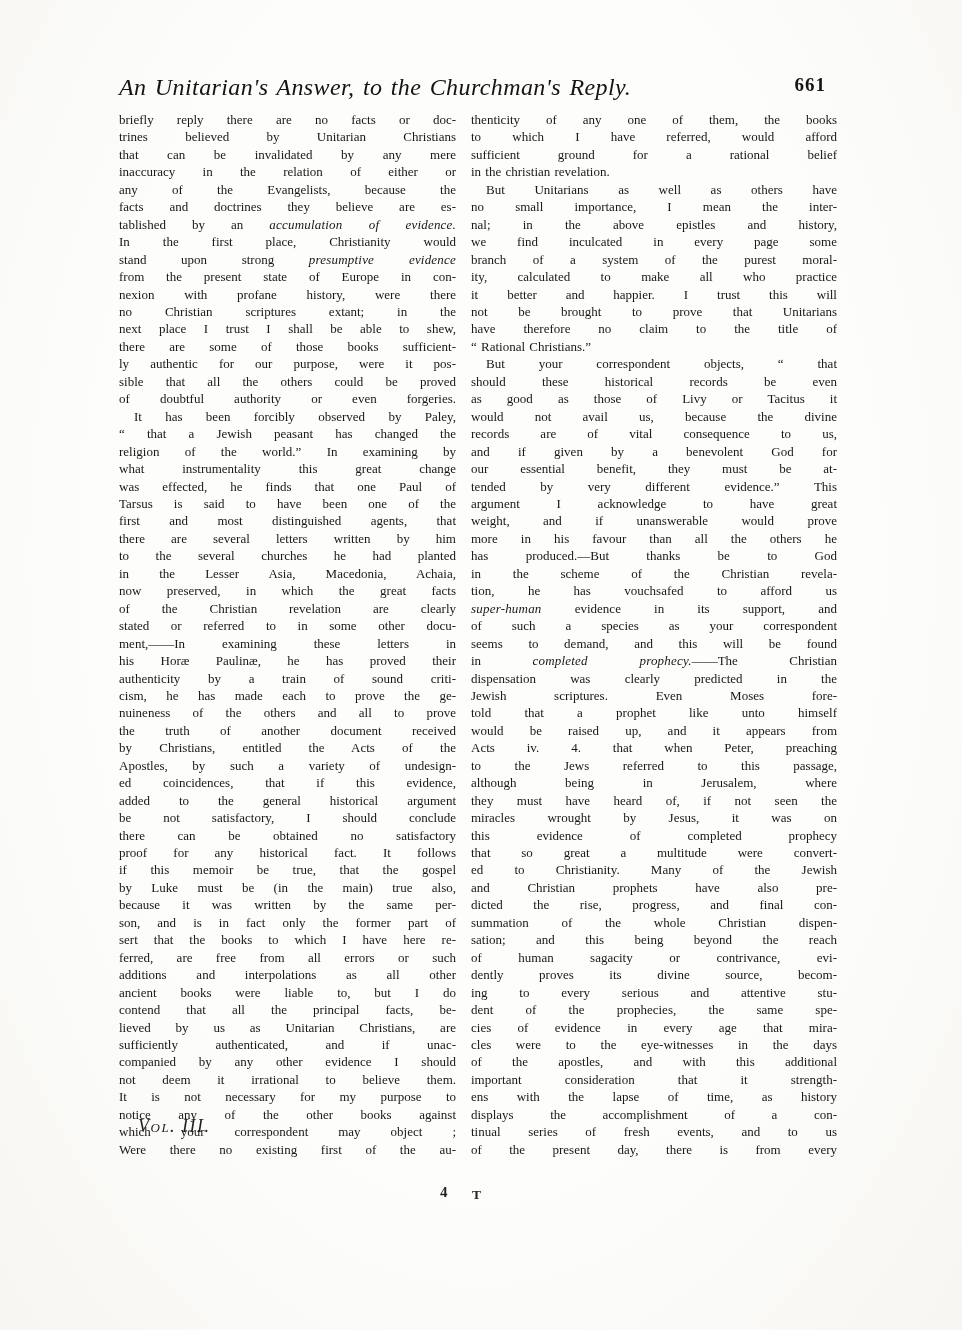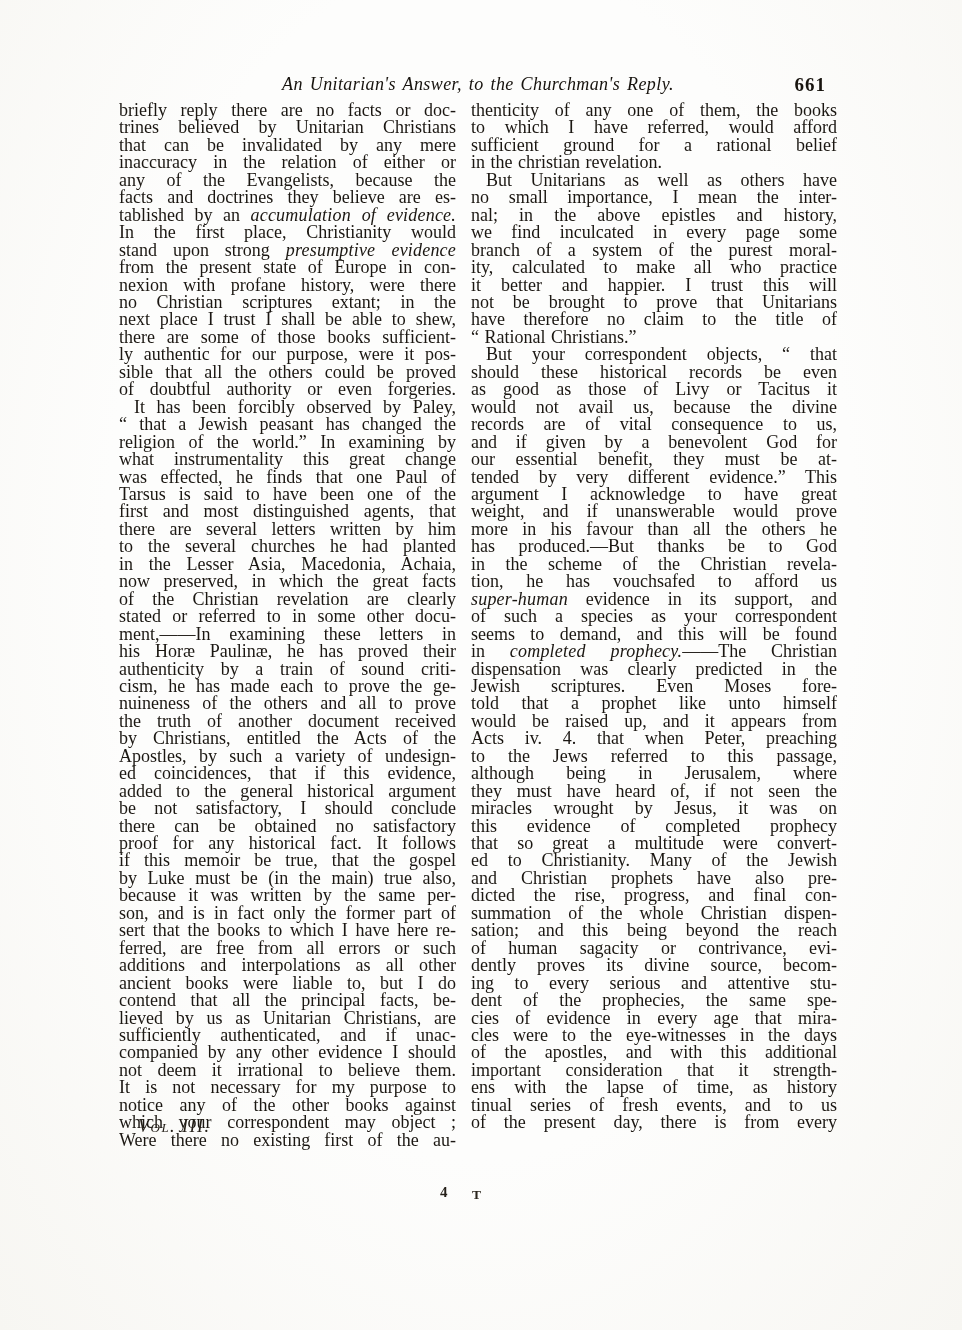--- a/index.html
+++ b/index.html
@@ -10,38 +10,38 @@
     color:#1b1712;
     overflow:hidden;
   }
   .page{
     position:relative;
     width:962px;height:1330px;
     background:radial-gradient(ellipse at 50% 42%, #fdfdfc 55%, #f7f6f2 100%);
   }
   .header-title{
     position:absolute;top:74px;left:119px;right:125px;
-    text-align:center;
+    text-align:left;
     font-style:italic;
-    font-size:18px;
+    font-size:24px;
     letter-spacing:.4px;
     word-spacing:2px;
     color:#17130e;
   }
   .page-number{
     position:absolute;top:74px;right:136px;
     font-size:19px;
     font-weight:bold;
     letter-spacing:1px;
     color:#17130e;
     margin-left:38px;
   }
   .column{
-    position:absolute;top:102px;
-    font-size:18px;
+    position:absolute;top:111px;
+    font-size:13px;
     line-height:17.45px;
     word-spacing:1px;
     color:#1b1712;
   }
   .column.left{left:119px;width:337px;}
   .column.right{left:471px;width:366px;}
   .line{
     text-align:justify;
     text-align-last:justify;
     white-space:normal;
@@ -189,20 +189,21 @@
       <div class="line"><span>sation; and this being beyond the reach</span></div>
       <div class="line"><span>of human sagacity or contrivance, evi-</span></div>
       <div class="line"><span>dently proves its divine source, becom-</span></div>
       <div class="line"><span>ing to every serious and attentive stu-</span></div>
       <div class="line"><span>dent of the prophecies, the same spe-</span></div>
       <div class="line"><span>cies of evidence in every age that mira-</span></div>
       <div class="line"><span>cles were to the eye-witnesses in the days</span></div>
       <div class="line"><span>of the apostles, and with this additional</span></div>
       <div class="line"><span>important consideration that it strength-</span></div>
       <div class="line"><span>ens with the lapse of time, as history</span></div>
+      <div class="line"><span>displays the accomplishment of a con-</span></div>
       <div class="line"><span>tinual series of fresh events, and to us</span></div>
       <div class="line"><span>of the present day, there is from every</span></div>
     </div>
 
   <div class="footer-volume">Vol. III.</div>
 
   <div class="signature-number">4</div>
 
   <div class="signature-letter">T</div>
 

